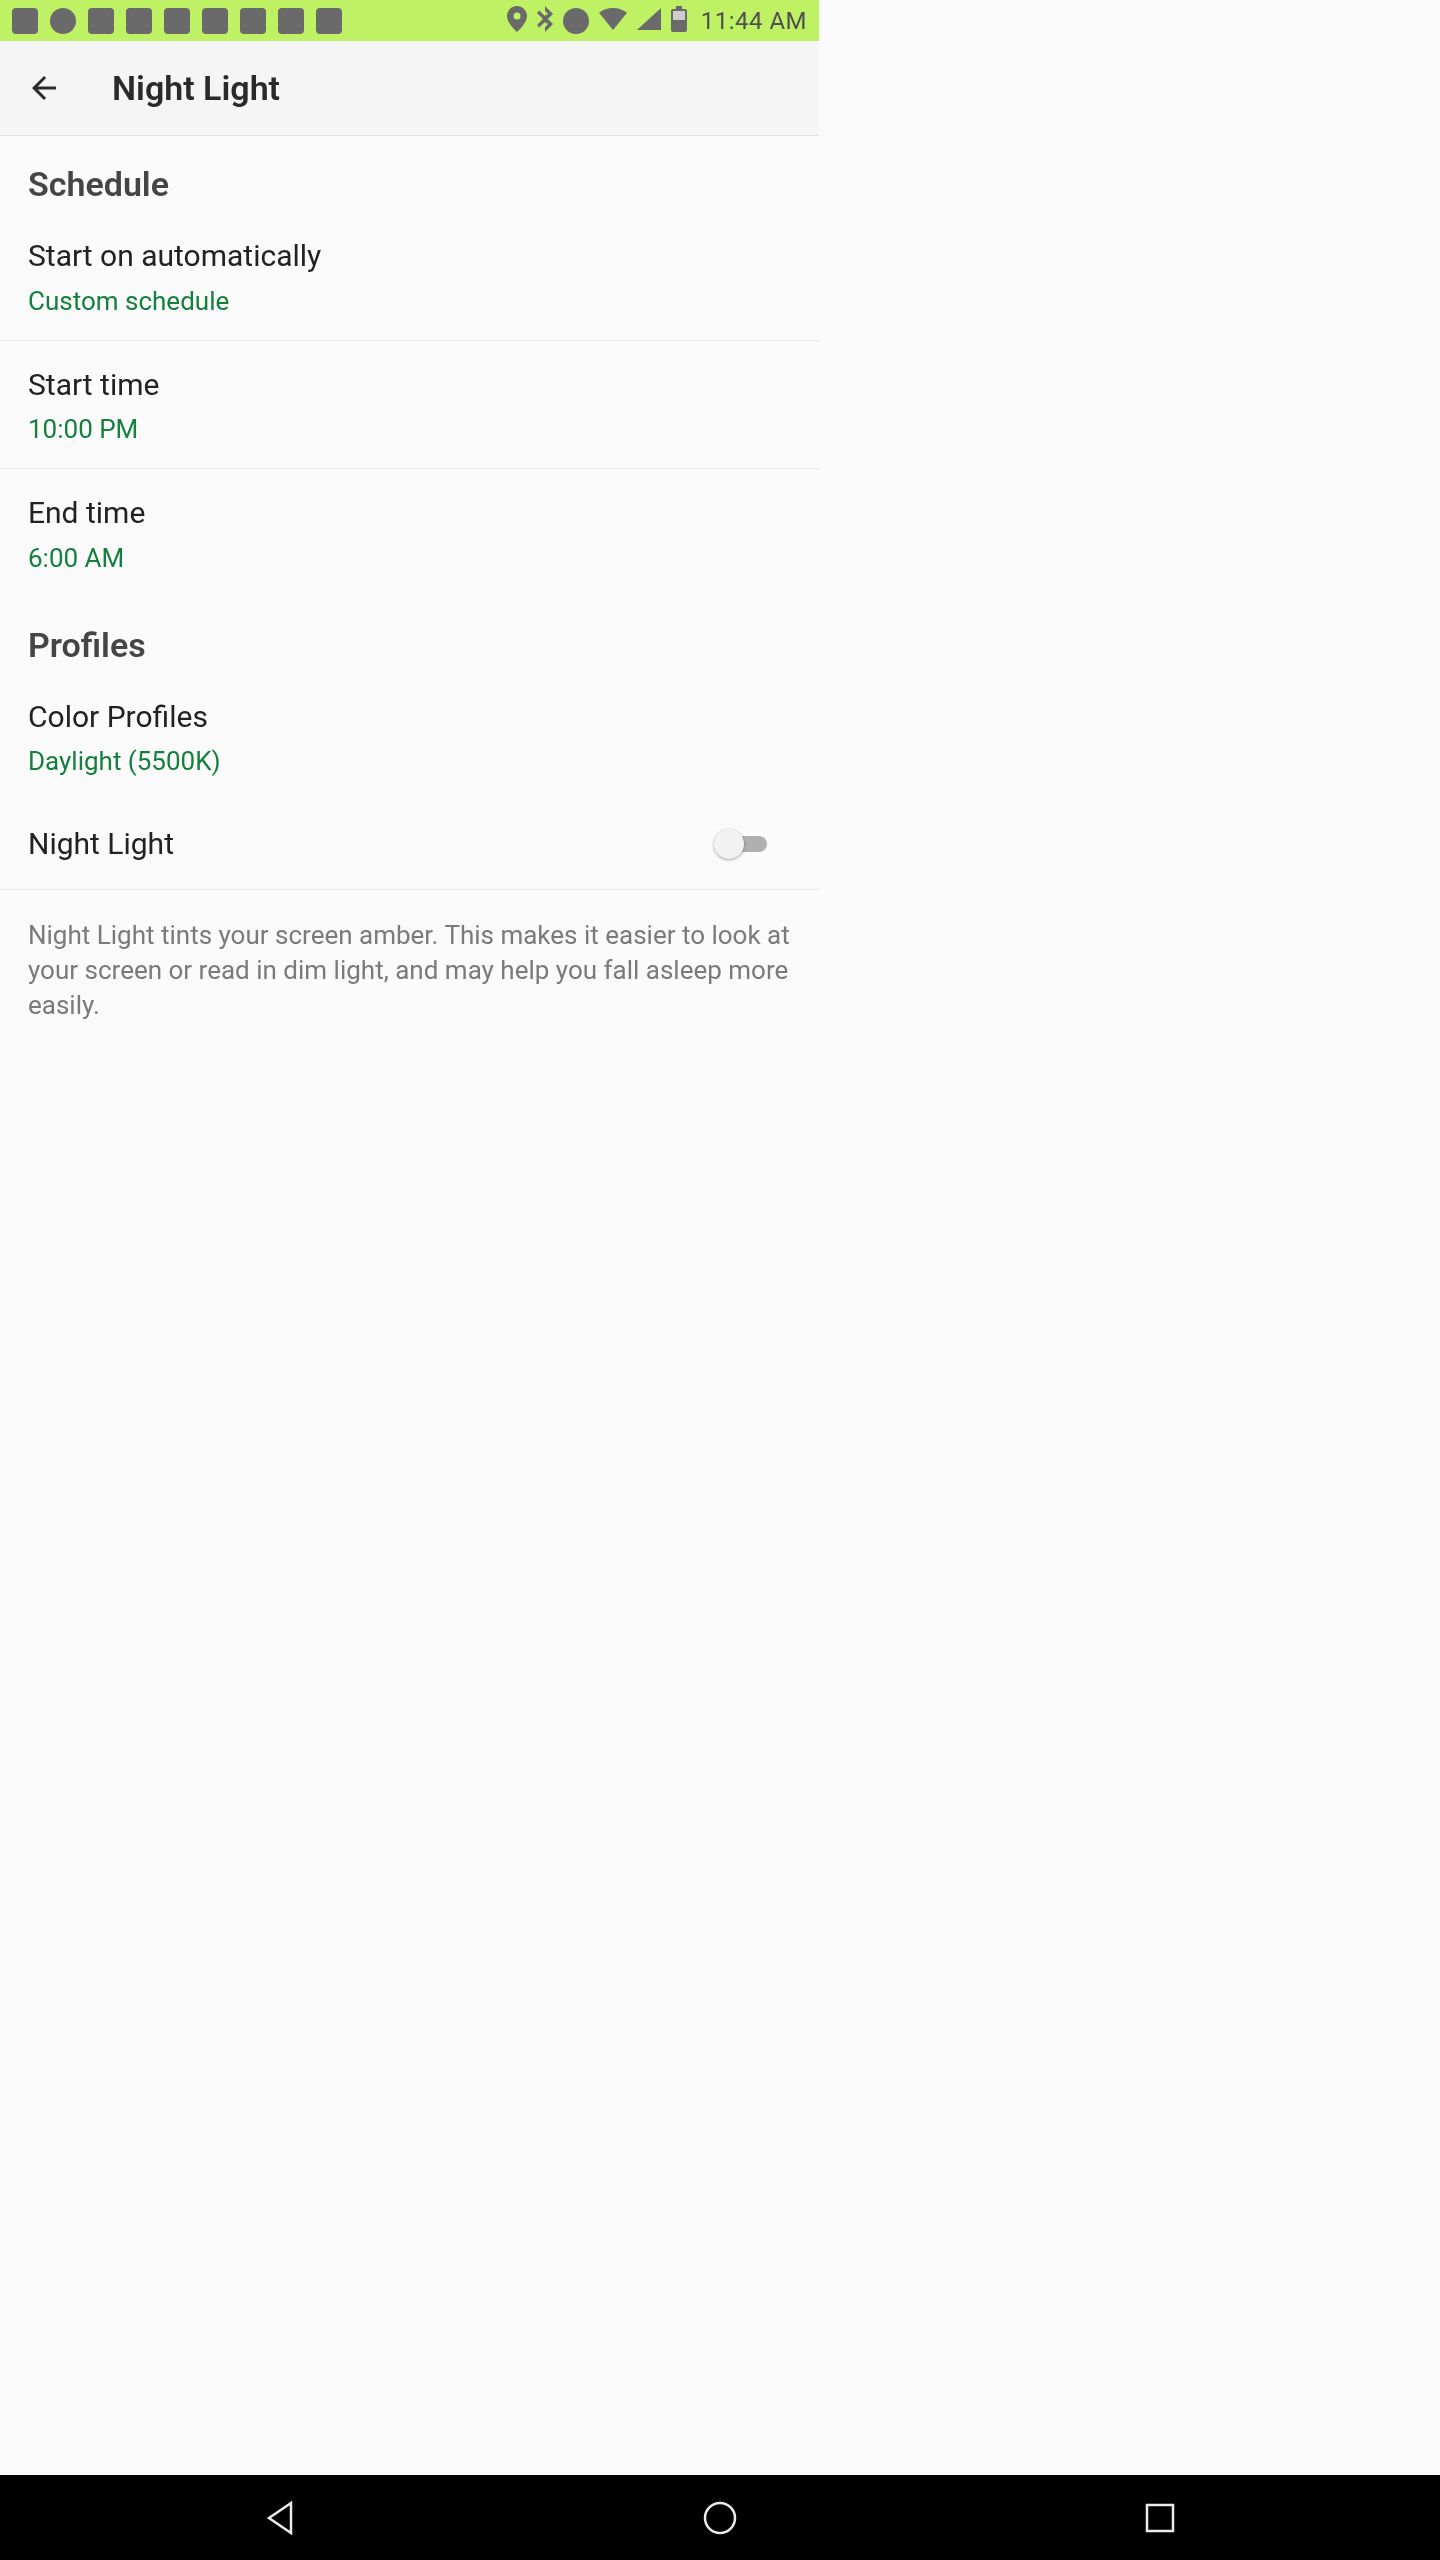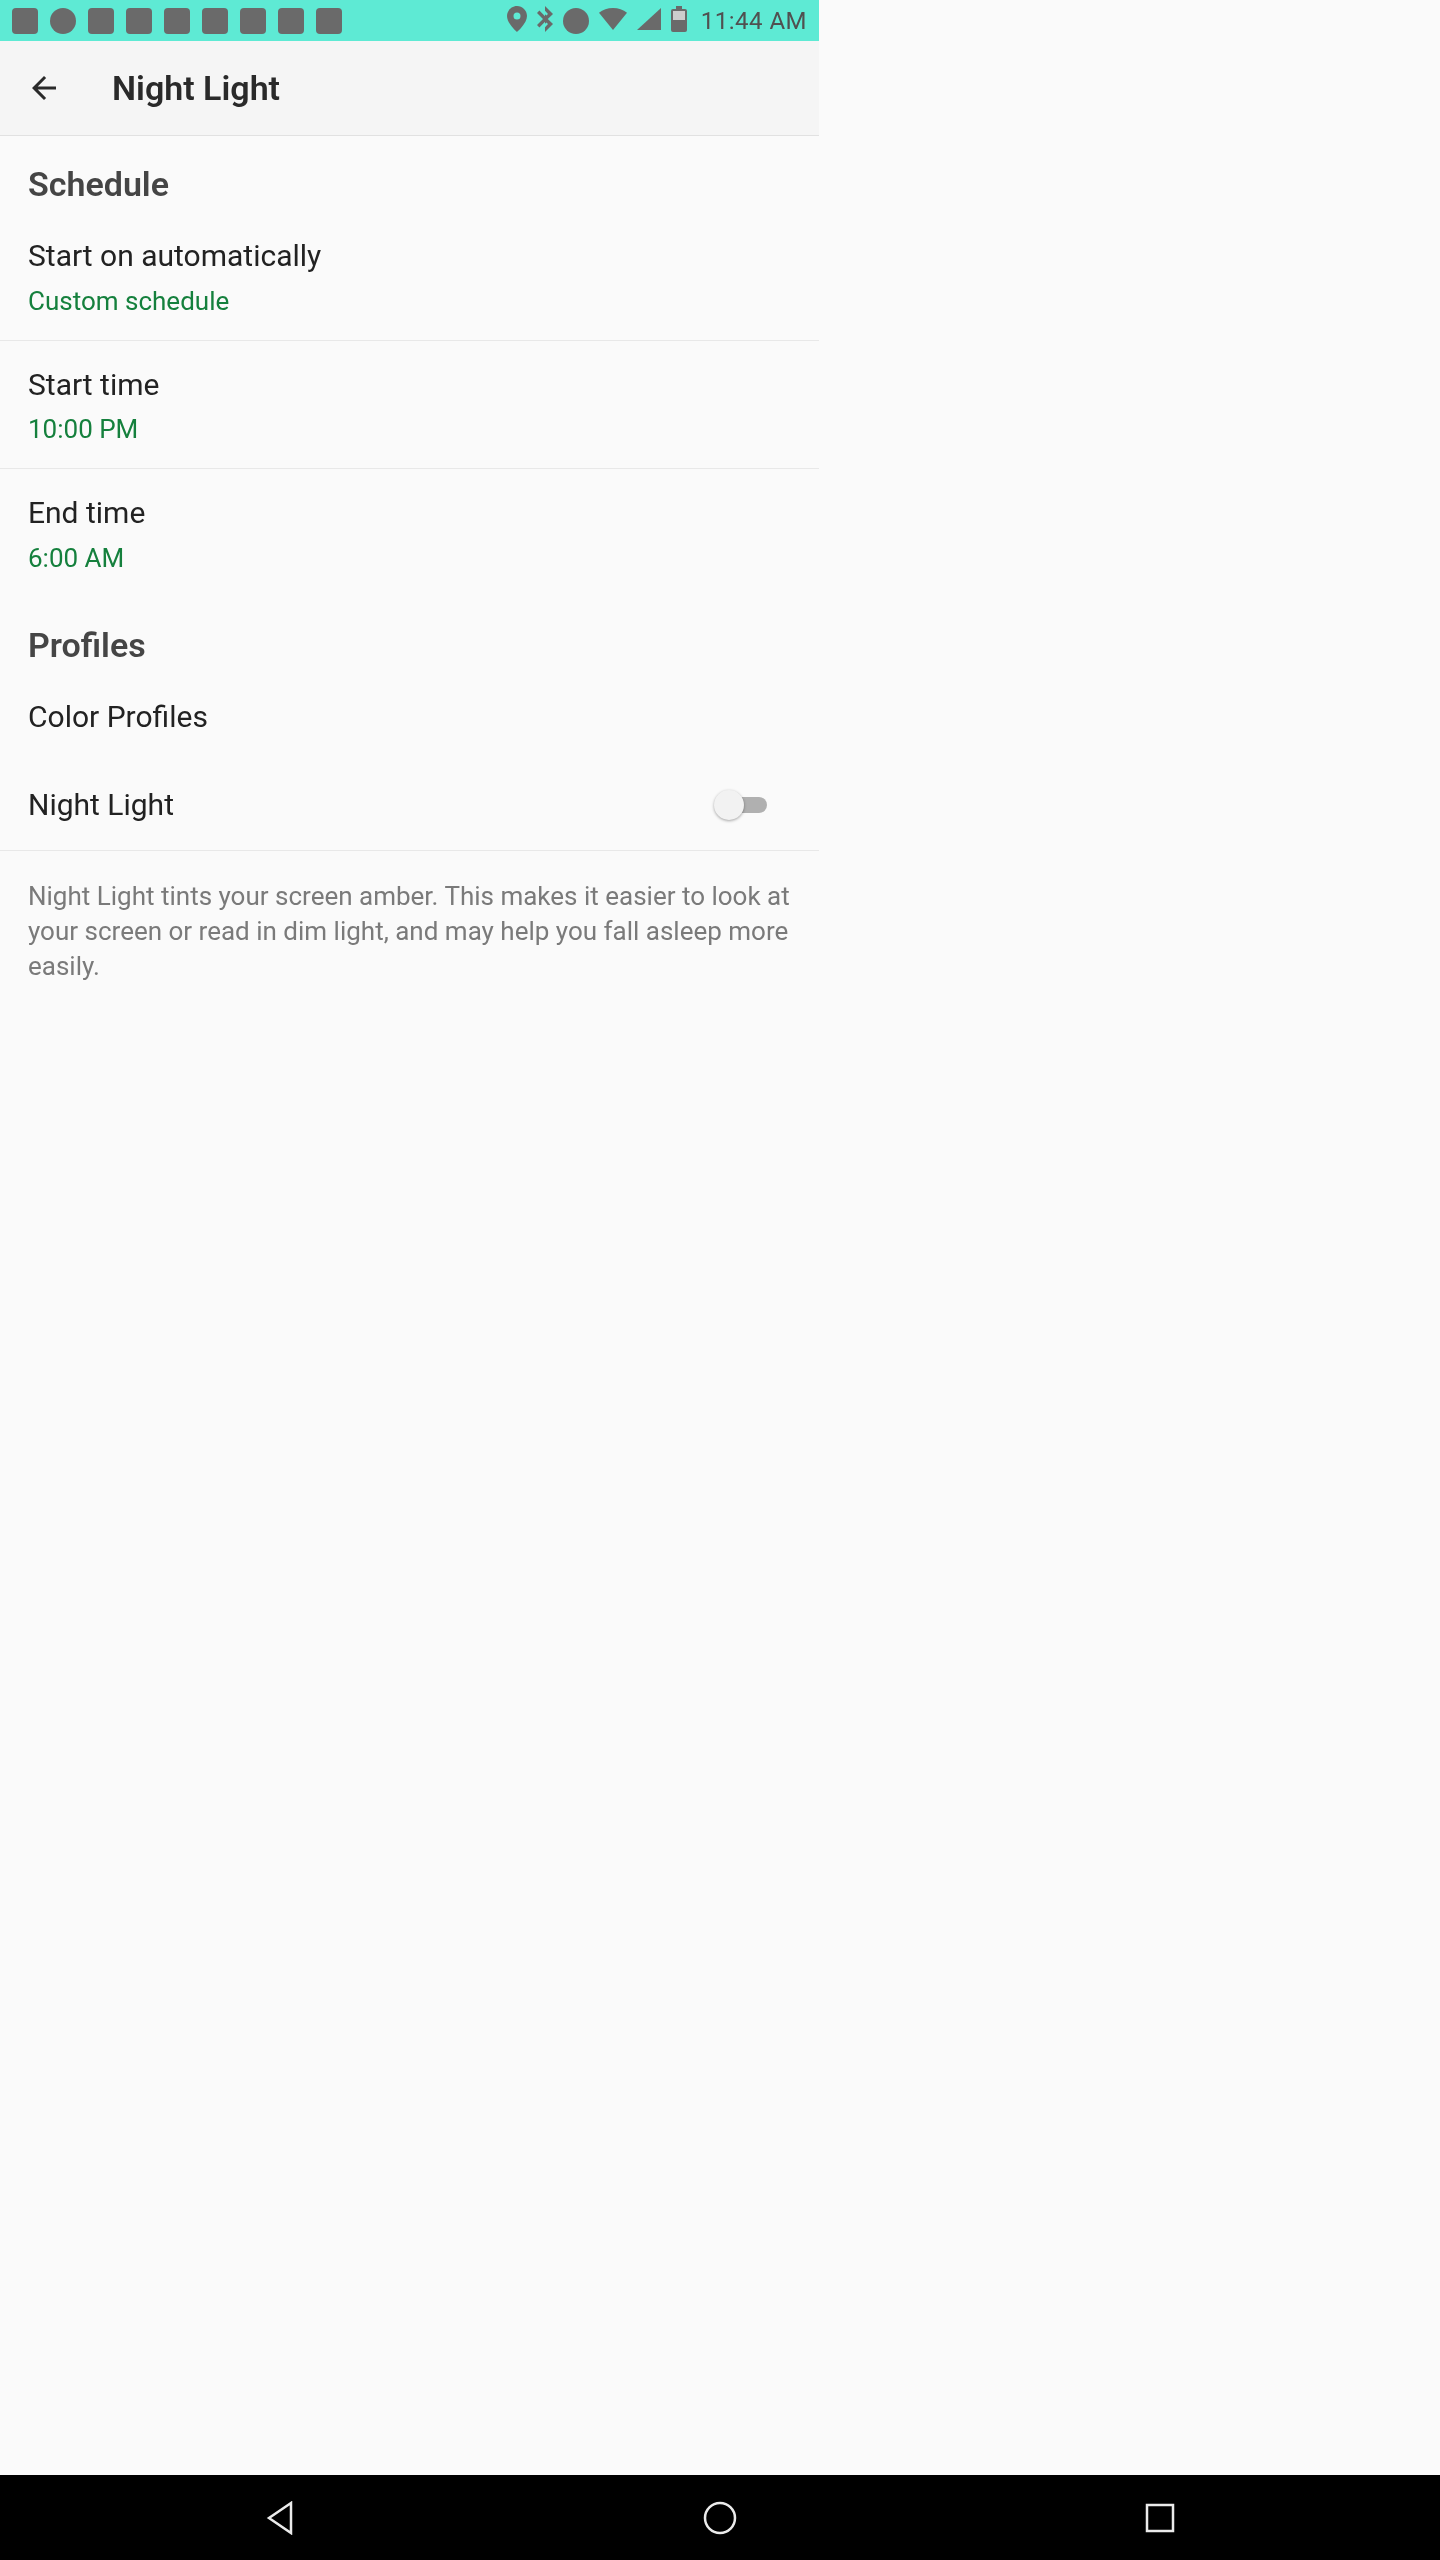--- a/index.html
+++ b/index.html
@@ -8,21 +8,21 @@
       height: 1456px;
       font-family: Roboto, "Segoe UI", Arial, sans-serif;
       background: #fafafa;
       color: #212121;
       overflow: hidden;
     }
 
     
     .status-bar {
       height: 41px;
-      background: #5eead4;
+      background: #bef264;
       display: flex;
       align-items: center;
       padding: 0 12px;
       gap: 12px;
       color: #6a6a6a;
     }
     .status-left { display: flex; gap: 12px; align-items: center; }
     .status-right { margin-left: auto; display: flex; gap: 10px; align-items: center; }
     .status-icon {
       width: 26px; height: 26px;
@@ -205,20 +205,21 @@
 
   <div class="pref no-divider">
     <div class="pref-title">End time</div>
     <div class="pref-summary">6:00 AM</div>
   </div>
 
   <div class="section-header">Profiles</div>
 
   <div class="pref no-divider">
     <div class="pref-title">Color Profiles</div>
+    <div class="pref-summary">Daylight (5500K)</div>
   </div>
 
 
   <div class="pref with-switch">
     <div class="pref-text">
       <div class="pref-title">Night Light</div>
     </div>
     <div class="switch">
       <div class="switch-track"></div>
       <div class="switch-thumb"></div>

